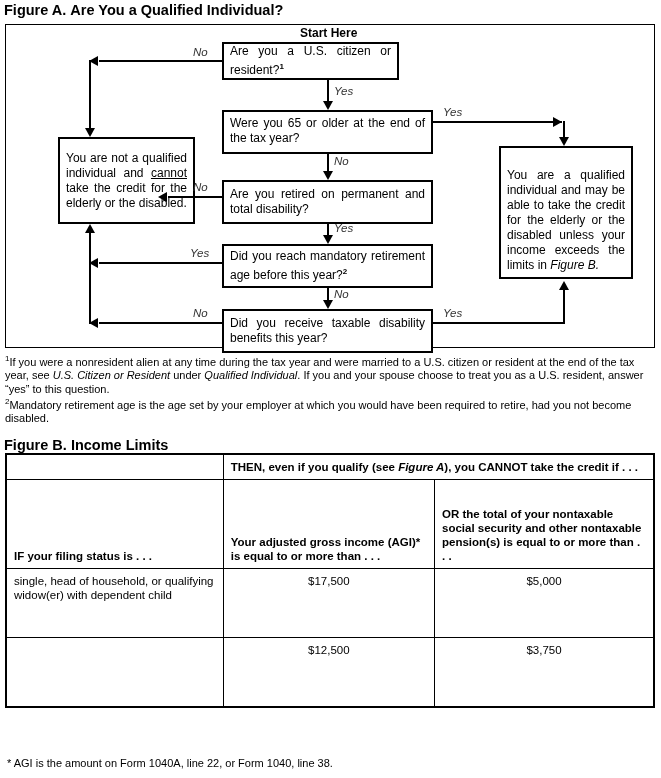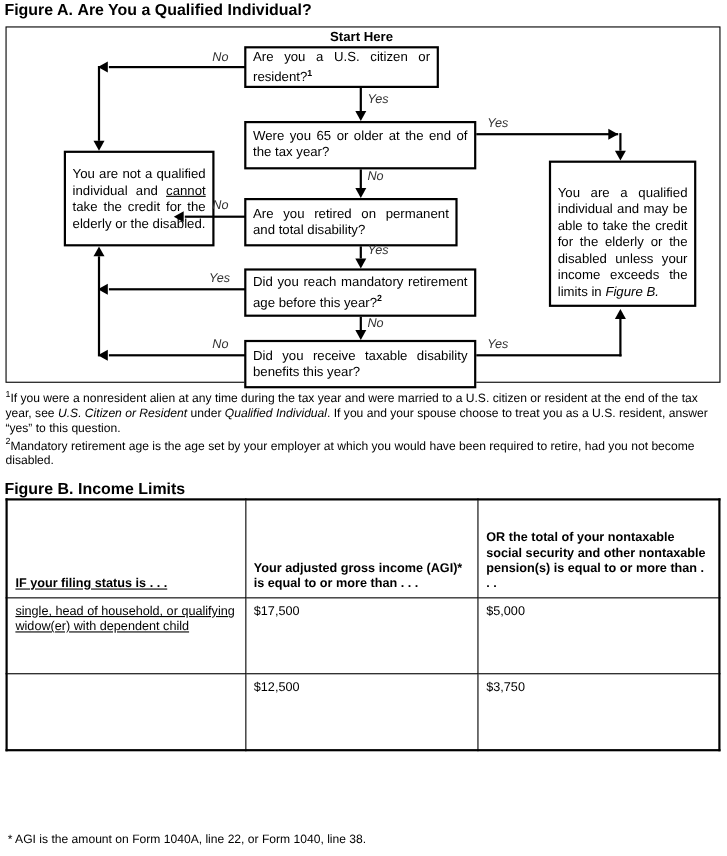--- a/index.html
+++ b/index.html
@@ -22,21 +22,21 @@
 
   #start-here{left:300px;top:26px;font-size:12px;font-weight:bold;}
 
   .fbox{
     position:absolute;border:2px solid #000;box-sizing:border-box;background:#fff;
     font-size:12px;line-height:15px;padding:4px 6px;text-align:justify;
   }
 
   #box-citizen{left:222px;top:42px;width:177px;height:38px;display:flex;align-items:center;}
   #box-65{left:222px;top:110px;width:211px;height:44px;display:flex;align-items:flex-start;}
-  #box-retired{left:222px;top:180px;width:194px;height:44px;display:flex;align-items:center;}
+  #box-retired{left:222px;top:180px;width:211px;height:44px;display:flex;align-items:center;}
   #box-mandatory{left:222px;top:244px;width:211px;height:44px;display:flex;align-items:center;}
   #box-benefits{left:222px;top:309px;width:211px;height:44px;display:flex;align-items:center;}
 
   #box-notqual{left:21px;top:137px;width:137px;height:87px;display:flex;align-items:center;margin-left:37px;}
   #box-qual{left:499px;top:146px;width:134px;height:133px;display:flex;align-items:flex-end;}
 
   .boxtxt{width:100%;text-align:justify;text-align-last:left;}
   .u{text-decoration:underline;}
   .it{font-style:italic;}
 
@@ -54,22 +54,22 @@
   
   .fn{position:absolute;font-size:11px;line-height:13.6px;color:#000;}
   .fn sup{font-size:8px;vertical-align:super;}
   #fn1{left:5px;top:352px;width:650px;}
   #fn2{left:5px;top:395px;width:650px;}
 
   
   #figB{position:absolute;left:5px;top:453px;width:650px;border:2px solid #000;border-collapse:collapse;background:#fff;}
   #figB td{border:1px solid #000;padding:5px 7px;font-size:11.5px;line-height:14px;vertical-align:top;}
   #figB td.th{font-weight:bold;}
-  #figB td.c{text-align:left;vertical-align:top;}
-  #figB .colA{width:217px;text-decoration:underline;}
+  #figB td.c{text-align:center;vertical-align:top;}
+  #figB .colA{width:217px;}
   #figB .colB{width:212px;}
   #figB .colC{width:219px;}
   #figB tr.hdr1 td{border-bottom:1px solid #000;}
   #figB .vbot{vertical-align:bottom;}
   #figB .rowtall td{height:58px;}
   #star-note{position:absolute;left:7px;top:757px;font-size:11px;}
 </style>
 </head>
 <body>
 
@@ -165,20 +165,26 @@
   <sup>2</sup><span>Mandatory retirement age is the age set by your employer at which you would have been required to retire, had you not become disabled.</span>
 </div>
 
 <div class="fig-title" id="figB-title">
   <span class="lbl">Figure B.</span>
   <span class="name">Income Limits</span>
 </div>
 
 <table id="figB">
   <tbody>
+      <tr class="hdr1">
+    <td class="colA" style="border-left:none;border-top:none;"></td>
+    <td class="th" colspan="2">
+      <span>THEN, even if you qualify (see </span><span class="it">Figure A</span><span>), you CANNOT take the credit if . . .</span>
+    </td>
+  </tr>
   <tr>
     <td class="colA th vbot" style="height:78px;">IF your filing status is . . .</td>
     <td class="colB th vbot">Your adjusted gross income (AGI)* is equal to or more than . . .</td>
     <td class="colC th vbot">OR the total of your nontaxable social security and other nontaxable pension(s) is equal to or more than . . .</td>
   </tr>
 
   <tr class="rowtall">
     <td class="colA">
       <span>single, head of household, or qualifying widow(er) with dependent child</span><b></b><span></span><i></i>
     </td>

